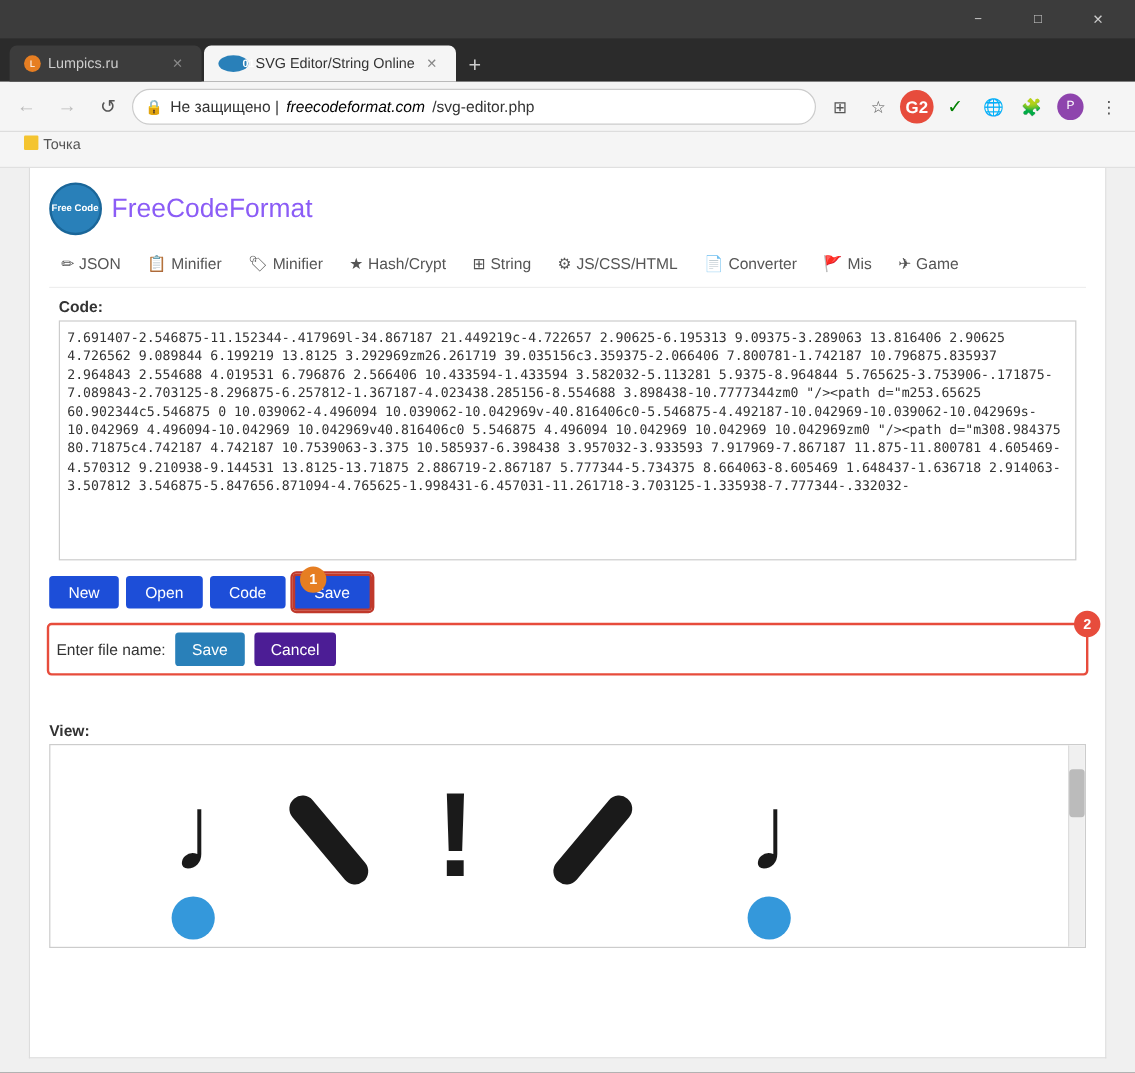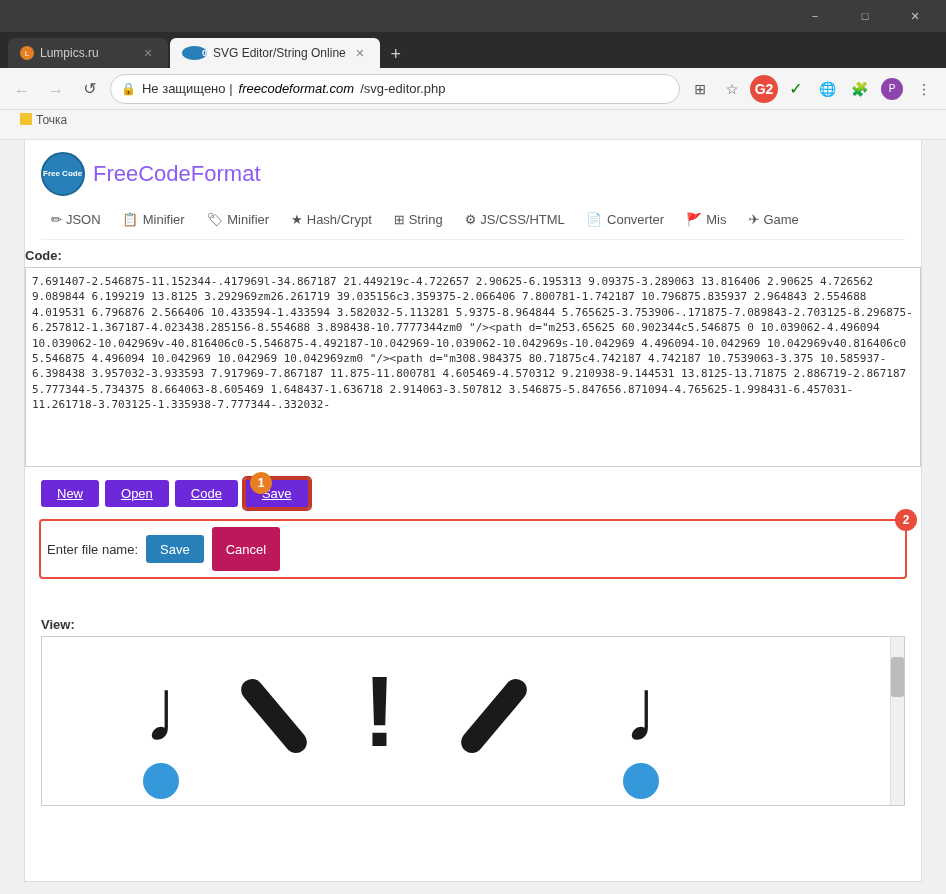--- a/index.html
+++ b/index.html
@@ -45,40 +45,40 @@
     .page-header { padding: 12px 16px 0; }
     .logo-area { display: flex; align-items: center; gap: 8px; margin-bottom: 12px; }
     .logo-circle { width: 44px; height: 44px; border-radius: 50%; background: #2980b9; display: flex; align-items: center; justify-content: flex-start; color: white; font-size: 10px; font-weight: bold; border: 2px solid #1a6699; }
     .site-title { font-size: 22px; font-weight: normal; color: #8b5cf6; }
     
     .nav-menu { display: flex; align-items: center; gap: 2px; padding-bottom: 8px; border-bottom: 1px solid #eee; flex-wrap: wrap; }
     .menu-item { display: flex; align-items: center; gap: 4px; padding: 4px 10px; color: #555; font-size: 13px; cursor: pointer; border-radius: 4px; text-decoration: none; }
     .menu-item .icon { font-size: 13px; }
 
     
-    .code-section { padding: 8px 0 0; }
+    .code-section { padding: 8px 24px 0; }
     .section-label { font-size: 13px; font-weight: bold; color: #333; margin-bottom: 4px; }
     .code-textarea { width: 100%; height: 200px; border: 1px solid #ccc; padding: 6px; font-size: 11px; font-family: monospace; color: #333; resize: none; line-height: 1.4; overflow-y: scroll; background: #fff; }
 
     
     .action-buttons { display: flex; gap: 6px; padding: 8px 16px; align-items: center; position: relative; }
     .btn { padding: 6px 16px; font-size: 13px; border: none; border-radius: 3px; cursor: pointer; color: white; }
-    .btn-blue { background: #6d28d9; text-decoration: underline; }
+    .btn-blue { background: #1d4ed8; }
 
     
     .badge { position: absolute; width: 22px; height: 22px; border-radius: 50%; display: flex; align-items: center; justify-content: center; font-size: 12px; font-weight: bold; color: white; }
     .badge-orange { background: #e67e22; }
     .badge-red { background: #e74c3c; }
 
     
     .save-file-area { margin: 0 16px; padding: 8px 12px; border: 2px solid #c0392b; border-radius: 4px; display: flex; align-items: center; gap: 8px; background: #fff; position: relative; }
     .save-file-label { font-size: 13px; color: #333; white-space: nowrap; font-weight: 500; }
     .save-file-input { flex: 1; border: 1px solid #ccc; padding: 4px 8px; font-size: 13px; border-radius: 3px; color: #888; height: 28px; }
     .btn-save-file { background: #2980b9; color: white; border: none; padding: 4px 14px; font-size: 13px; border-radius: 3px; cursor: pointer; height: 28px; }
-    .btn-cancel { background: #be185d; color: white; border: none; padding: 4px 14px; font-size: 13px; border-radius: 3px; cursor: pointer; height: 44px; }
+    .btn-cancel { background: #4c1d95; color: white; border: none; padding: 4px 14px; font-size: 13px; border-radius: 3px; cursor: pointer; height: 28px; }
 
     
     .view-section { padding: 8px 16px 0; margin-top: 30px; }
     .view-box { border: 1px solid #ccc; background: #fff; height: 170px; overflow: hidden; position: relative; display: flex; align-items: center; justify-content: center; gap: 30px; }
     
     .scrollbar-right { position: absolute; right: 0; top: 0; bottom: 0; width: 14px; background: #f0f0f0; border-left: 1px solid #ddd; }
     .scrollbar-thumb { position: absolute; top: 20px; width: 100%; height: 40px; background: #bbb; border-radius: 3px; }
 
     
     .highlight-box { border: 2px solid #e74c3c; border-radius: 4px; padding: 6px; margin: 2px 14px 4px; }

